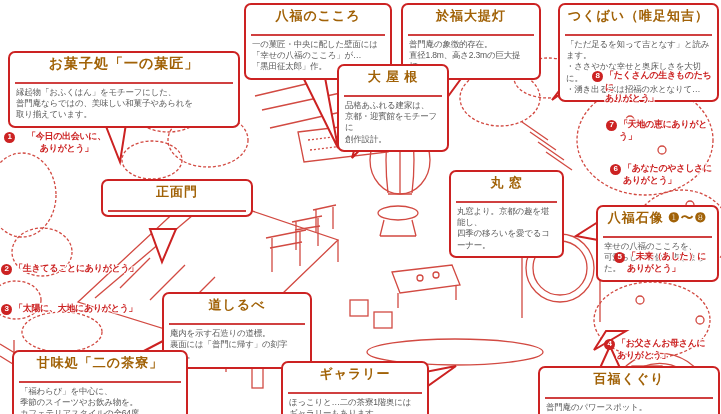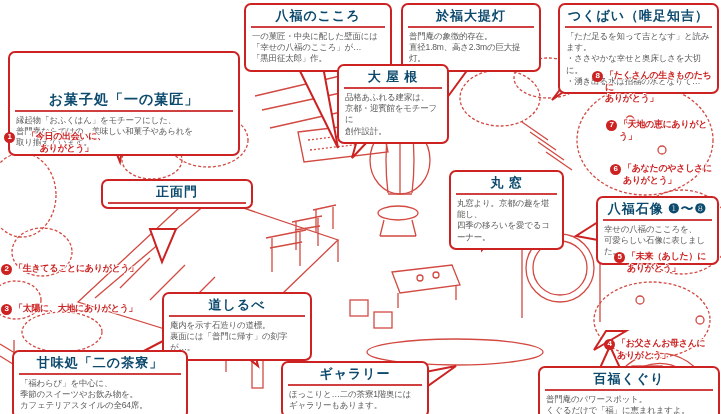--- a/index.html
+++ b/index.html
@@ -3,23 +3,23 @@
 <meta charset="utf-8">
 <style>
   html,body{margin:0;padding:0;background:#fff;}
   .stage{position:relative;width:721px;height:414px;background:#ffffff;overflow:hidden;
          font-family:"Liberation Sans",sans-serif;}
   .layer{position:absolute;left:0;top:0;width:721px;height:414px;pointer-events:none;}
   .illu{z-index:0;}
   .tails{z-index:1;}
   .callout{position:absolute;z-index:2;background:#ffffff;border:2px solid #cc2222;
            border-radius:7px;box-sizing:border-box;}
-  .c-title{color:#0c4a6e;font-weight:bold;font-size:13px;text-align:center;
-           padding:2px 4px 1px;font-family:"Liberation Serif",serif;letter-spacing:1px;}
-  .c-title.big{font-size:14px;margin-top:36px;}
+  .c-title{color:#a16207;font-weight:bold;font-size:13px;text-align:center;
+           padding:2px 4px 9px;font-family:"Liberation Serif",serif;letter-spacing:1px;}
+  .c-title.big{font-size:14px;}
   .c-divider{height:2px;background:#d04040;margin:0 5px 3px;}
   .c-body{font-size:8.5px;color:#5a5a5a;line-height:1.32;padding:0 6px 5px;
           white-space:pre-line;letter-spacing:-0.2px;}
   .note{position:absolute;z-index:2;display:flex;gap:2px;align-items:flex-start;
         color:#cc2222;font-weight:bold;font-size:9px;line-height:1.3;
         letter-spacing:-0.3px;
         text-shadow:1px 0 0 #fff,-1px 0 0 #fff,0 1px 0 #fff,0 -1px 0 #fff,1px 1px 0 #fff,-1px -1px 0 #fff;}
   .note-num{background:#cc2222;color:#fff;width:11px;height:11px;border-radius:50%;
             font-size:8px;display:inline-flex;align-items:center;justify-content:center;
             flex:0 0 11px;text-shadow:none;margin-top:1px;}
@@ -173,21 +173,21 @@
     <div class="c-divider"></div>
   </div>
 
   <div class="callout" style="left:449px;top:170px;width:115px">
     <div class="c-title">丸 窓</div>
     <div class="c-divider"></div>
     <div class="c-body">丸窓より。京都の趣を堪能し、
 四季の移ろいを愛でるコーナー。</div>
   </div>
 
-  <div class="callout" style="left:596px;top:196px;width:123px">
+  <div class="callout" style="left:596px;top:205px;width:123px">
     <div class="c-title">八福石像 ❶〜❽</div>
     <div class="c-divider"></div>
     <div class="c-body">幸せの八福のこころを、
 可愛らしい石像に表しました。</div>
   </div>
 
   <div class="callout" style="left:162px;top:292px;width:150px">
     <div class="c-title">道しるべ</div>
     <div class="c-divider"></div>
     <div class="c-body">庵内を示す石造りの道標。

